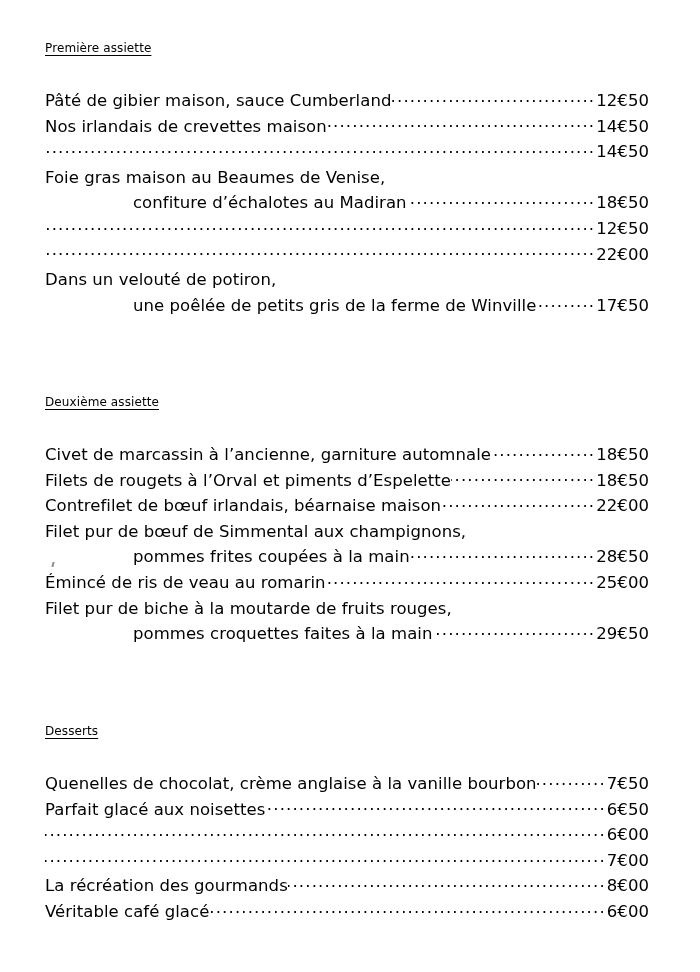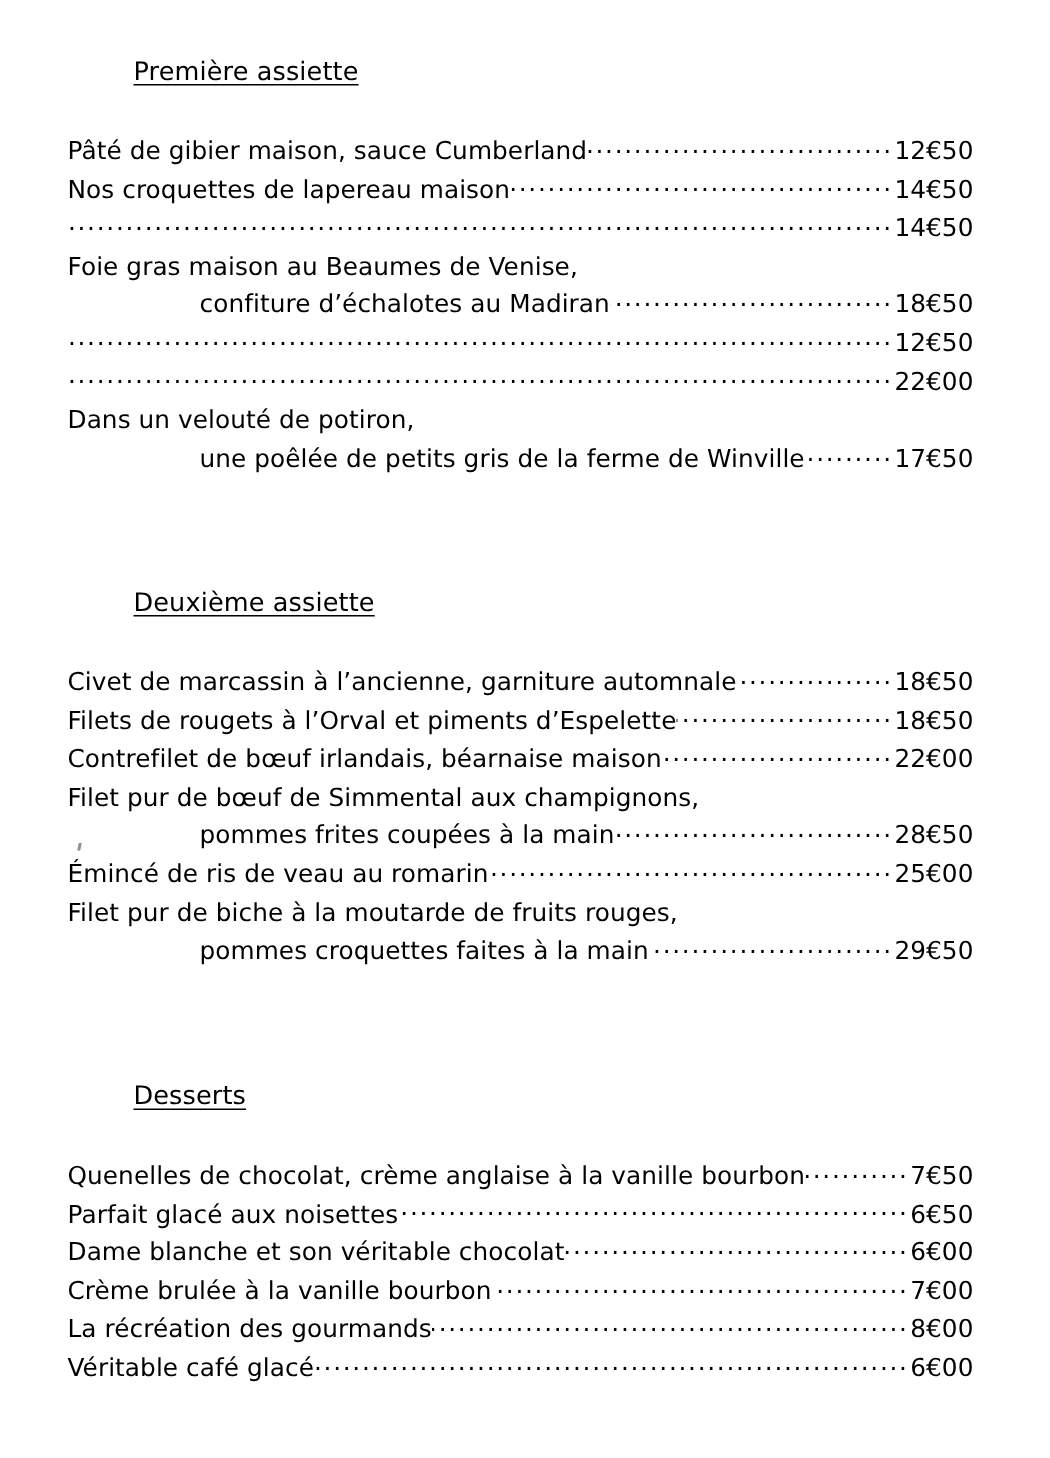--- a/index.html
+++ b/index.html
@@ -27,28 +27,27 @@
     top: 0;
     width: 604px;
   }
 
   
   .section {
     margin: 0;
   }
 
   .section-heading {
-    font-size: 17px;
+    font-size: 12px;
     line-height: 20px;
     letter-spacing: 0.1px;
     text-decoration: underline;
     text-underline-offset: 3px;
     text-decoration-thickness: 1.2px;
     white-space: nowrap;
-    margin-left: 44px;
   }
 
   .section-items {
     margin: 0;
     padding: 0;
   }
 
   
   .menu-line {
     display: flex;
@@ -115,21 +114,21 @@
   <div class="menu-body">
       <div class="section" style="position: absolute; left: 0px; top: 38px; width: 100%;">
         <div class="section-heading">Première assiette</div>
         <div class="section-items" style="margin-top: 30px;">
           <div class="menu-line">
             <span class="line-text">Pâté de gibier maison, sauce Cumberland</span>
             <span class="leader"></span>
             <span class="price">12€50</span>
           </div>
           <div class="menu-line">
-            <span class="line-text">Nos croquettes de lapereau maison</span>
+            <span class="line-text">Nos irlandais de crevettes maison</span>
             <span class="leader"></span>
             <span class="price">14€50</span>
           </div>
           <div class="menu-line">
             <span class="leader"></span>
             <span class="price">14€50</span>
           </div>
           <div class="menu-line nodots">
             <span class="line-text">Foie gras maison au Beaumes de Venise,</span>
           </div>
@@ -204,26 +203,24 @@
             <span class="line-text">Quenelles de chocolat, crème anglaise à la vanille bourbon</span>
             <span class="leader"></span>
             <span class="price">7€50</span>
           </div>
           <div class="menu-line">
             <span class="line-text">Parfait glacé aux noisettes</span>
             <span class="leader"></span>
             <span class="price">6€50</span>
           </div>
           <div class="menu-line">
-            <span class="line-text">Dame blanche et son véritable chocolat</span>
             <span class="leader"></span>
             <span class="price">6€00</span>
           </div>
           <div class="menu-line">
-            <span class="line-text">Crème brulée à la vanille bourbon</span>
             <span class="leader"></span>
             <span class="price">7€00</span>
           </div>
           <div class="menu-line">
             <span class="line-text">La récréation des gourmands</span>
             <span class="leader"></span>
             <span class="price">8€00</span>
           </div>
           <div class="menu-line">
             <span class="line-text">Véritable café glacé</span>

